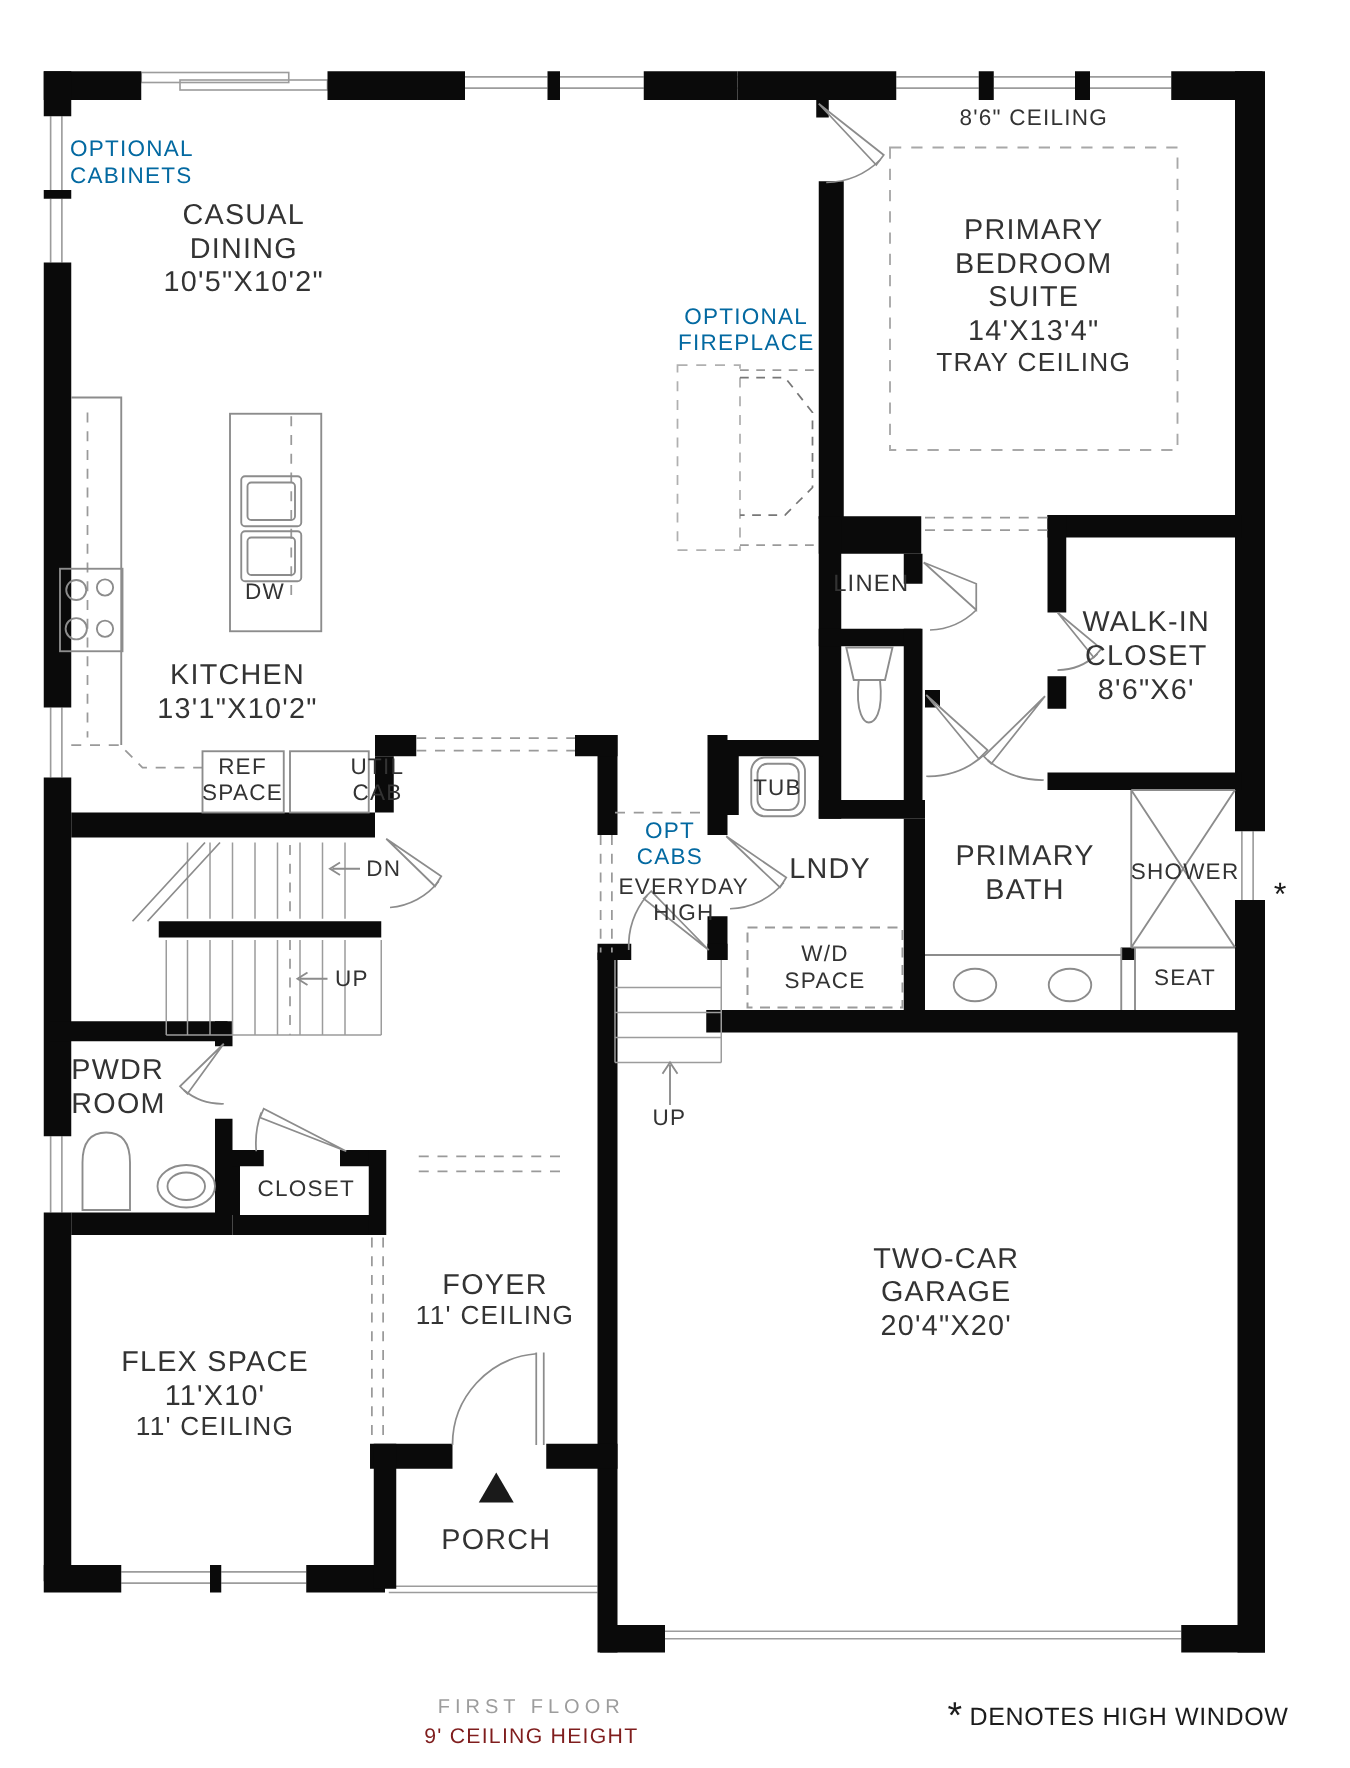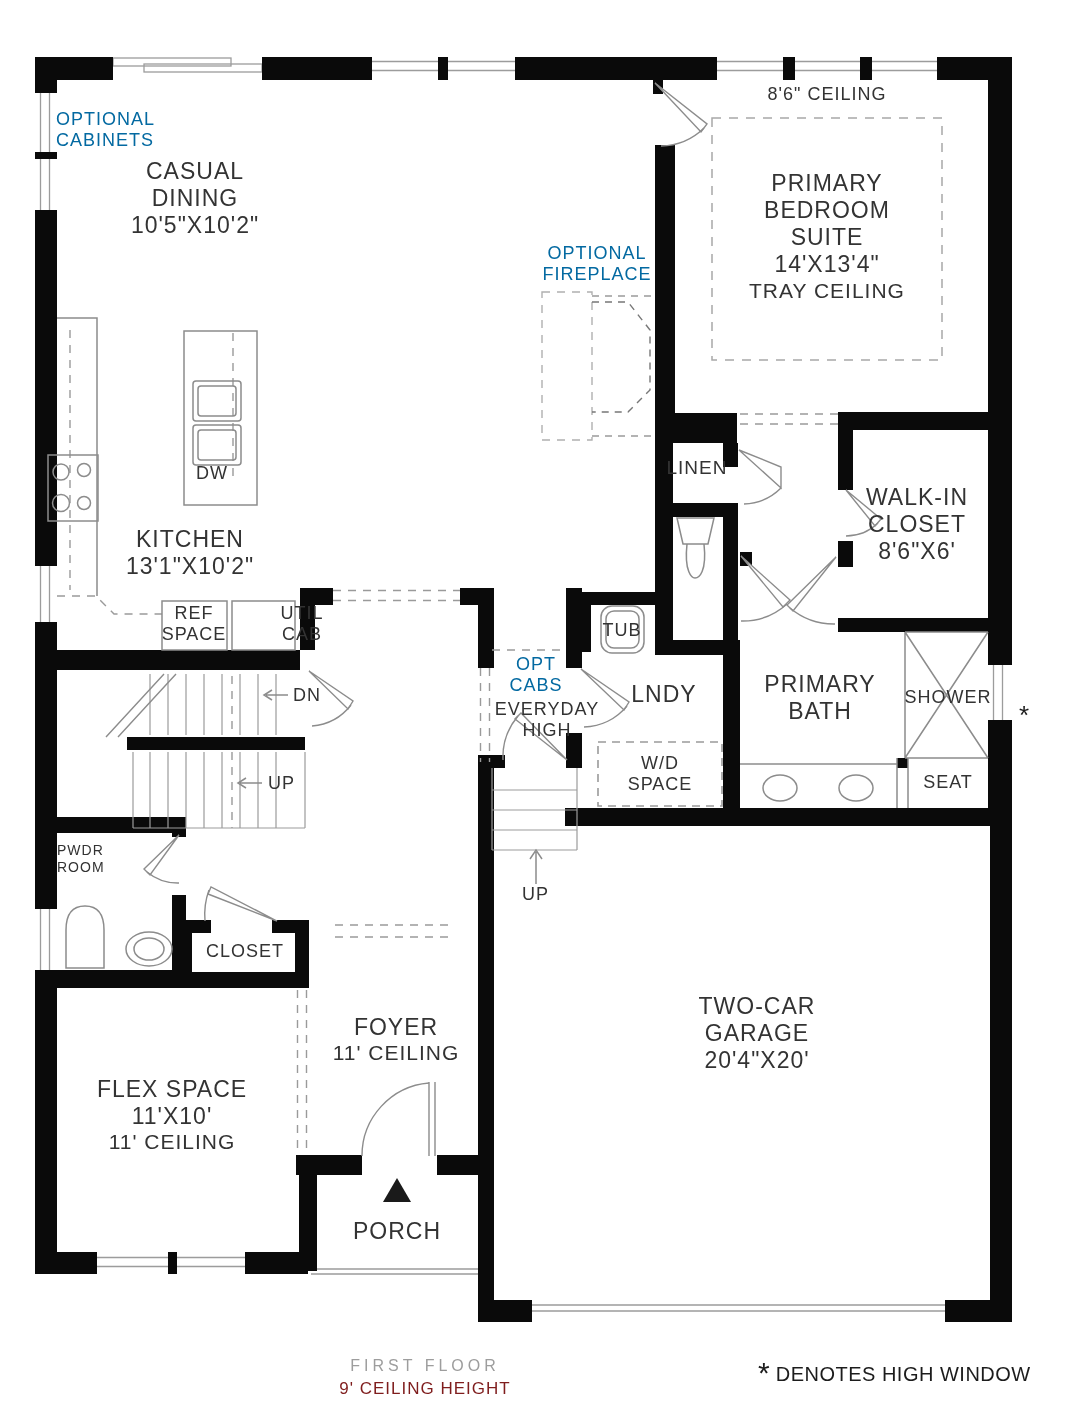--- a/index.html
+++ b/index.html
@@ -5,21 +5,21 @@
   html,body{margin:0;padding:0;background:#ffffff;}
   #plan{position:relative;width:1080px;height:1414px;background:#ffffff;overflow:hidden;
         font-family:"Liberation Sans",sans-serif;}
   #plan svg{position:absolute;left:0;top:0;}
   .lbl{position:absolute;color:#333333;text-align:center;transform:translateX(-50%);
        line-height:1.18;letter-spacing:1px;white-space:nowrap;}
   .lbl.leftal{transform:none;text-align:left;}
   .big{font-size:23px;}
   .med{font-size:18px;line-height:1.17;}
   .gray{color:#0369a1;}
-  .pwdr-size{font-size:14px;}
+  .pwdr-size{font-size:23px;}
   .sub{font-size:21px;letter-spacing:1px;}
   .footer-floor{font-size:16px;font-weight:normal;letter-spacing:4px;color:#9d9d9d;}
   .footer-ceil{font-size:17px;color:#7f1d1d;letter-spacing:1px;}
   .note{position:absolute;display:flex;align-items:flex-start;color:#1c1c1c;}
   .note .star{font-size:30px;line-height:1;margin-right:6px;}
   .note .txt{font-size:20px;letter-spacing:0.5px;padding-top:5px;}
   .marker{position:absolute;font-size:26px;color:#1c1c1c;}
 </style>
 </head>
 <body>

